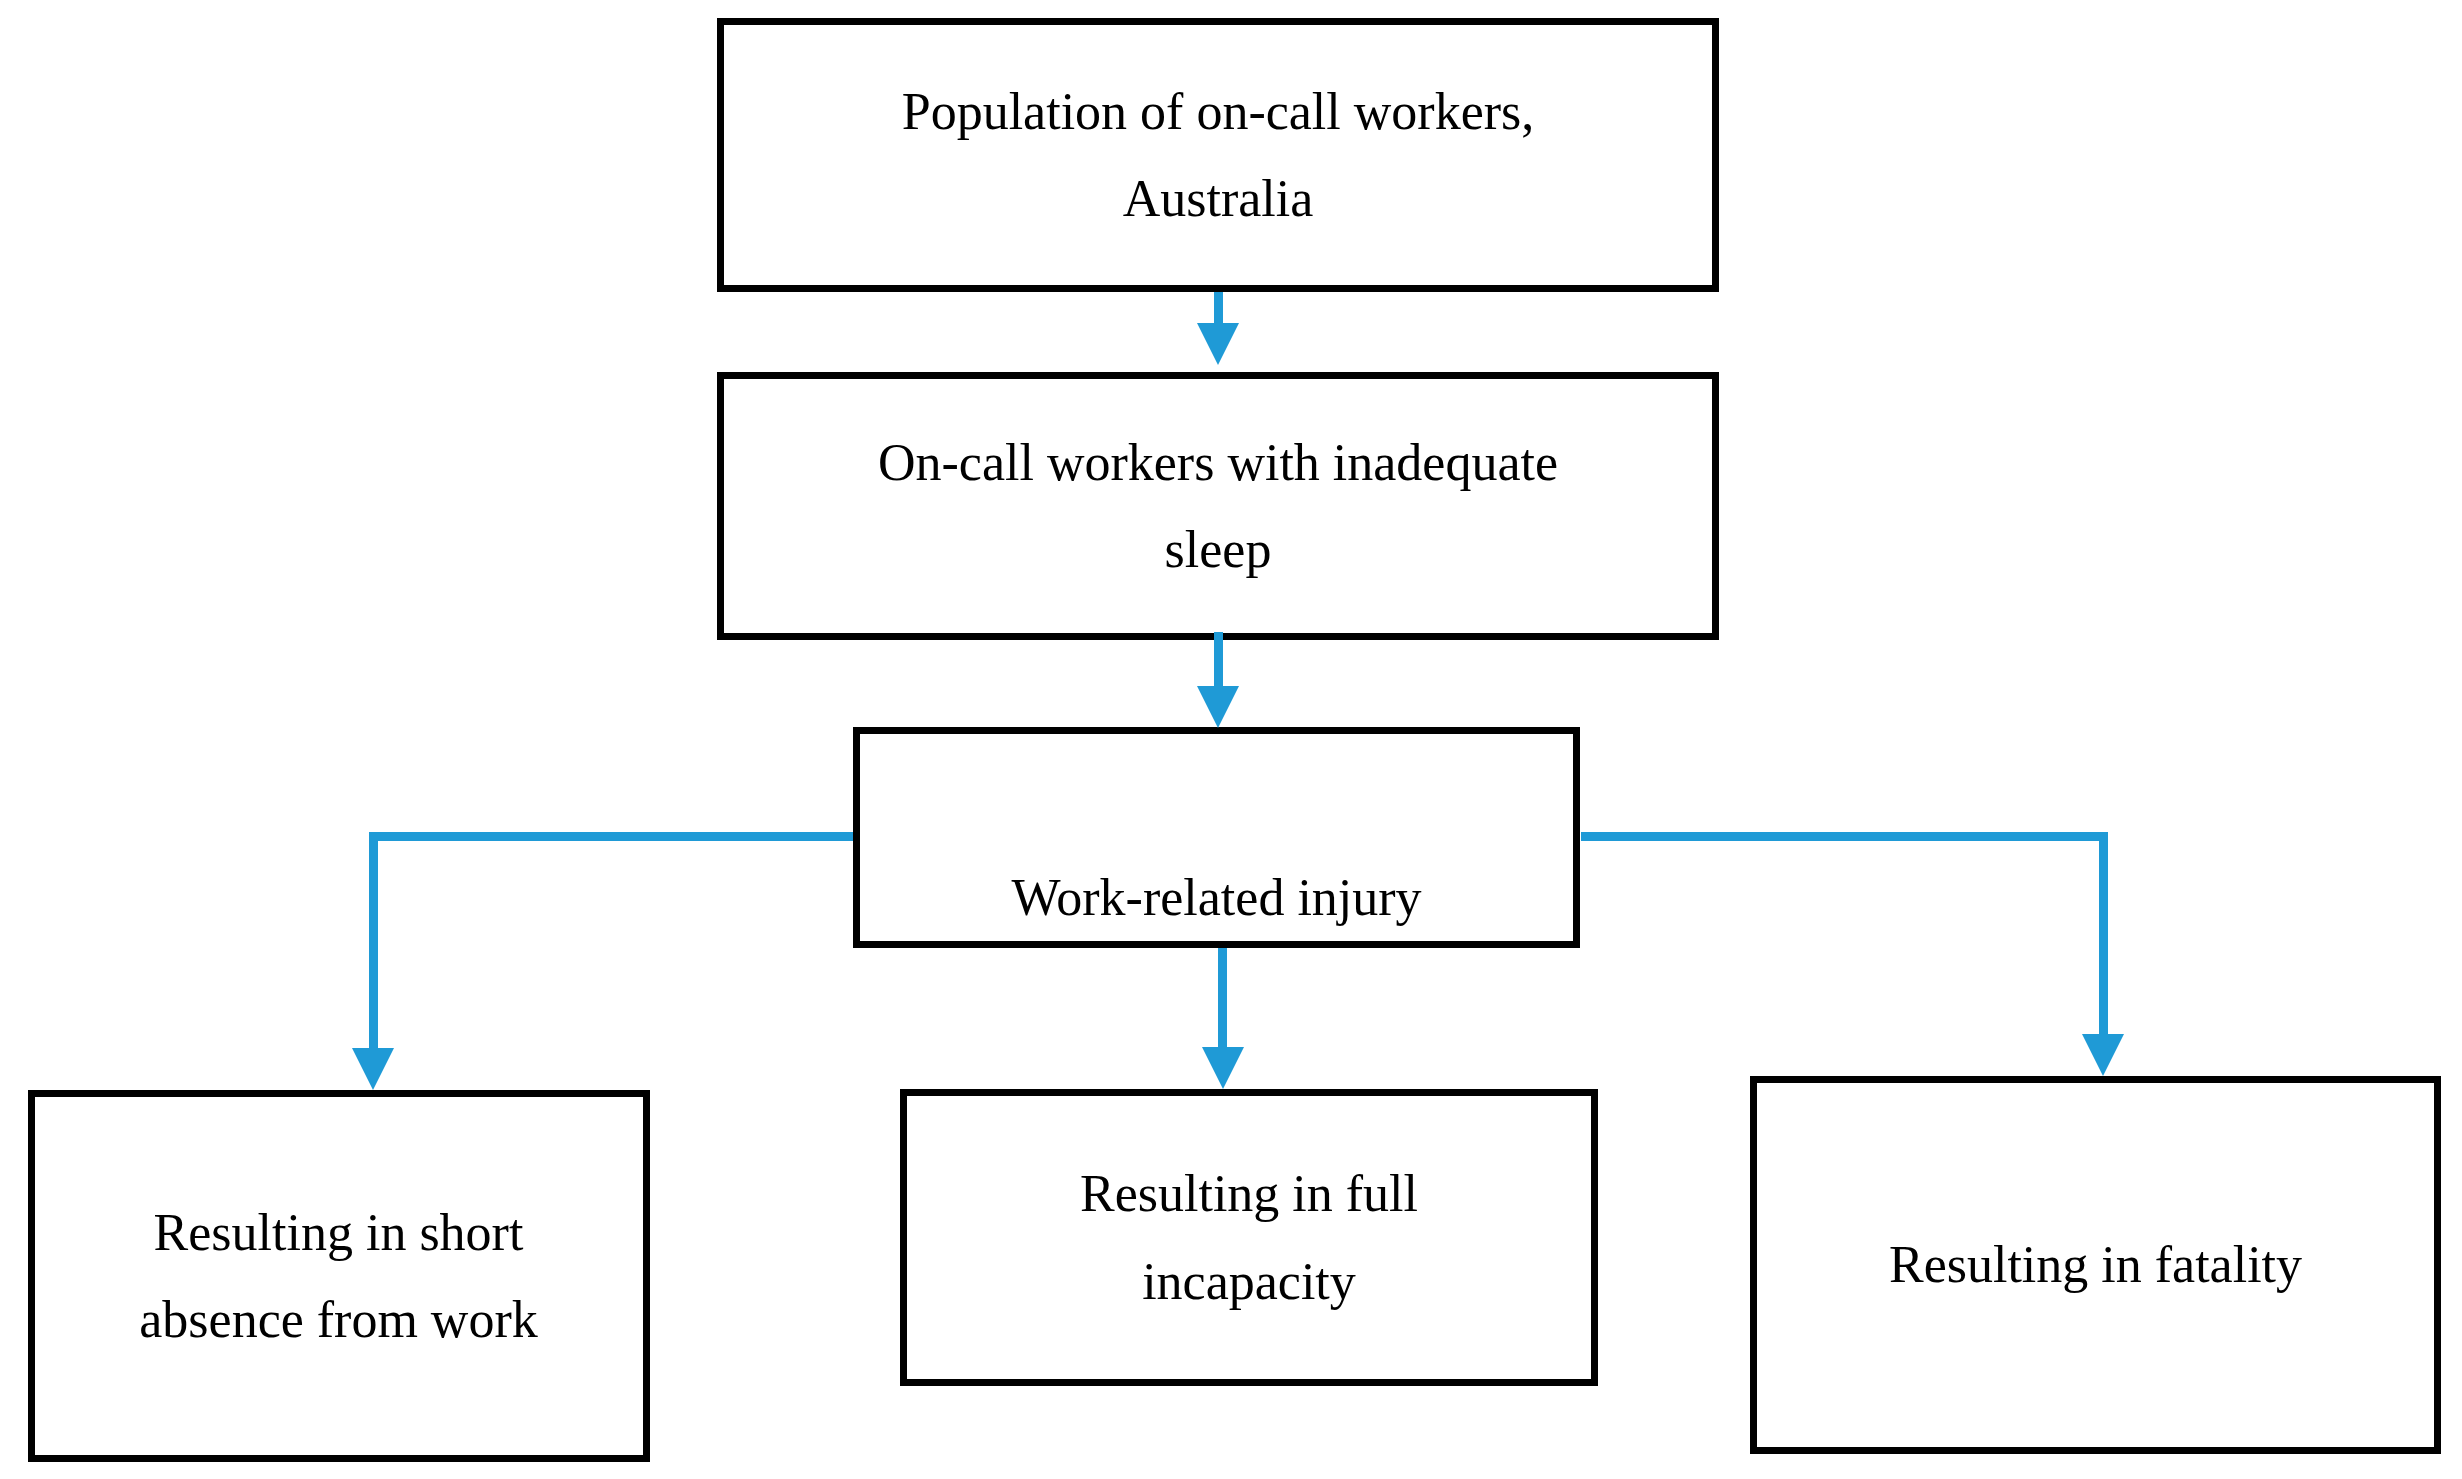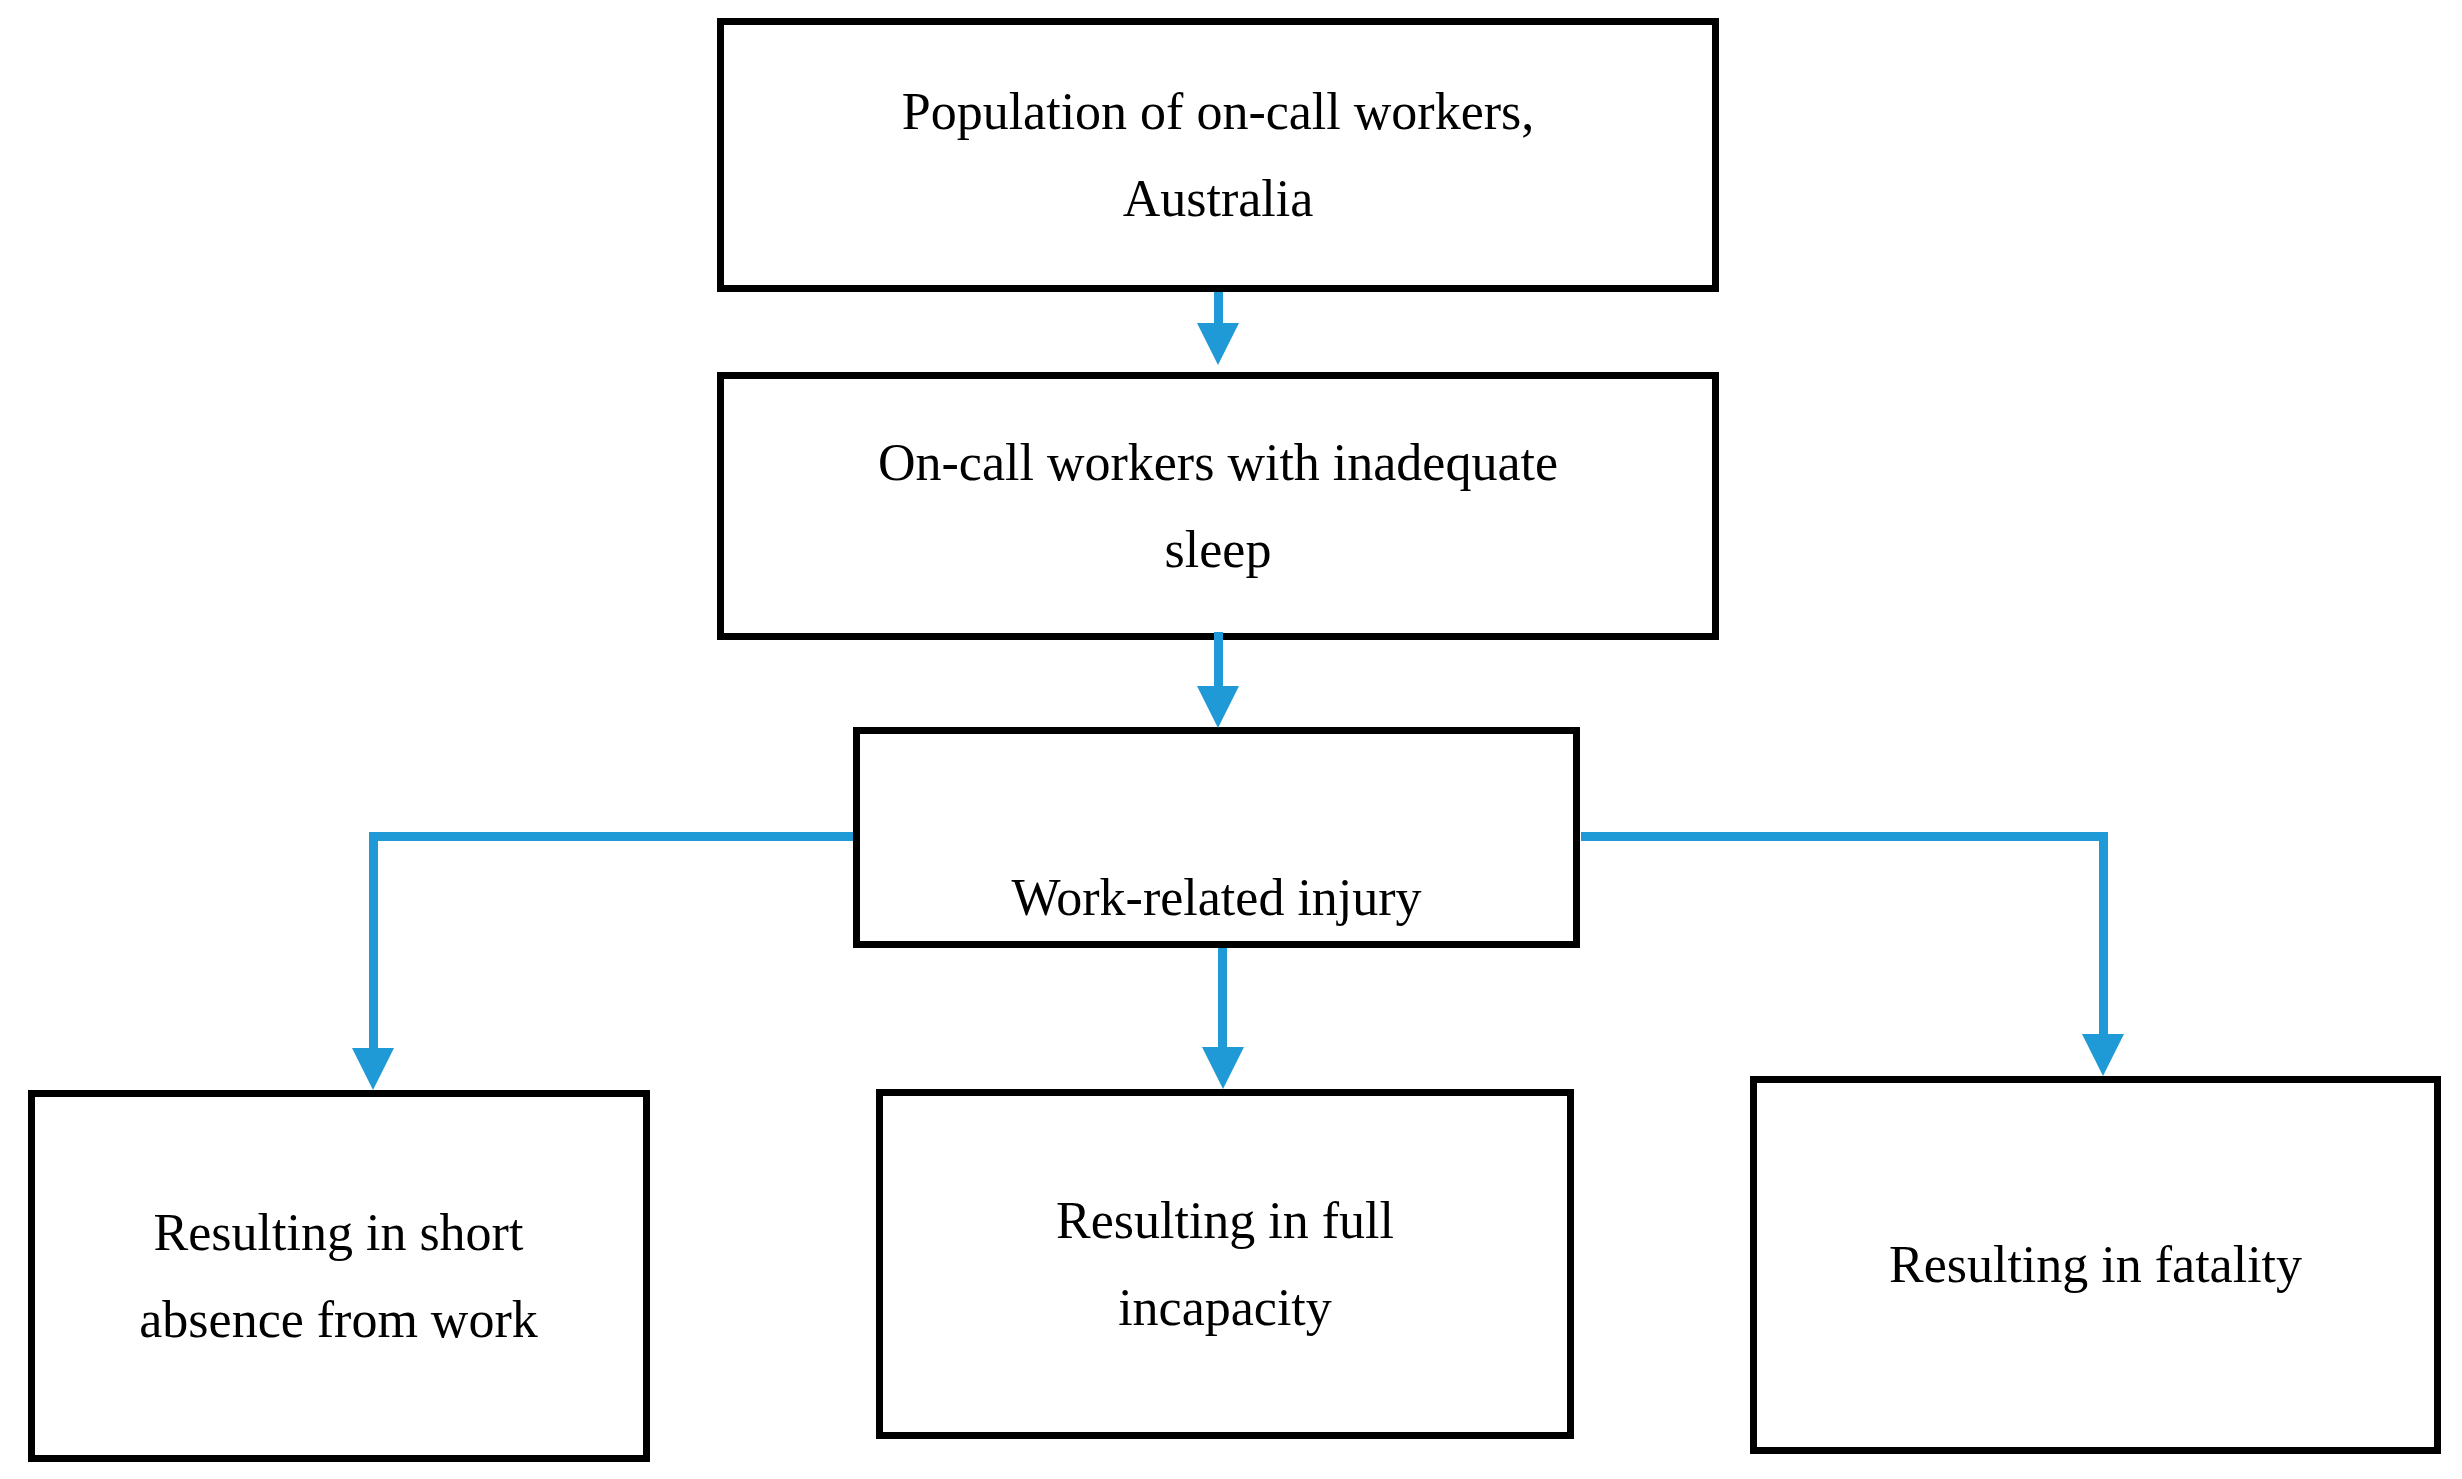--- a/index.html
+++ b/index.html
@@ -41,21 +41,21 @@
     padding: 0 19px;
   }
   .node-label {
     white-space: pre-line;
   }
   
   #node-population  { left: 717px;  top: 18px;   width: 1002px; height: 274px; }
   #node-sleep       { left: 717px;  top: 372px;  width: 1002px; height: 268px; }
   #node-injury      { left: 853px; top: 727px;  width: 727px;  height: 221px; align-items: flex-end; }
   #node-absence     { left: 27.5px;   top: 1090px; width: 622px;  height: 372px; }
-  #node-incapacity  { left: 876px; top: 1089px; width: 698px;  height: 350px; }
+  #node-incapacity  { left: 900px; top: 1089px; width: 698px;  height: 297px; }
   #node-fatality    { left: 1750px; top: 1076px; width: 691px;  height: 378px; }
 
   
   .shaft {
     position: absolute;
     background: var(--arrow);
   }
   .head {
     position: absolute;
     width: 0;

